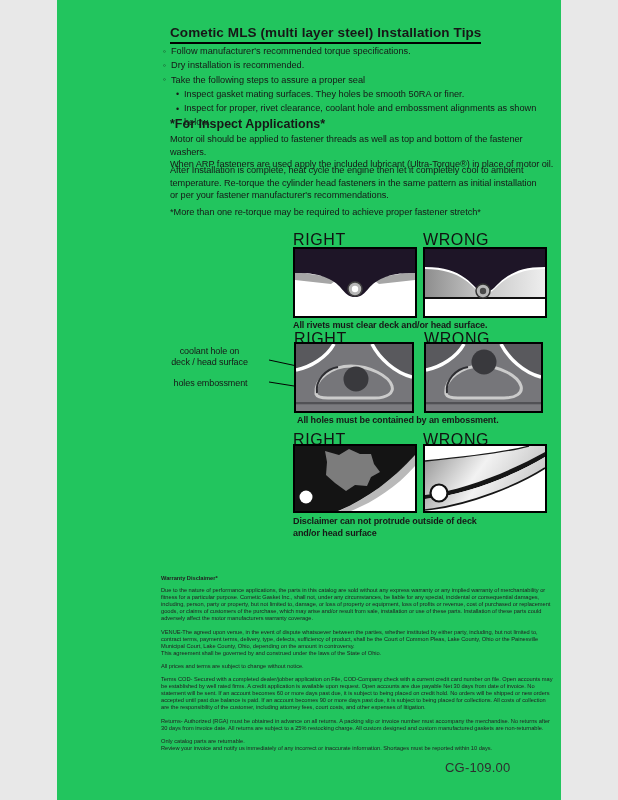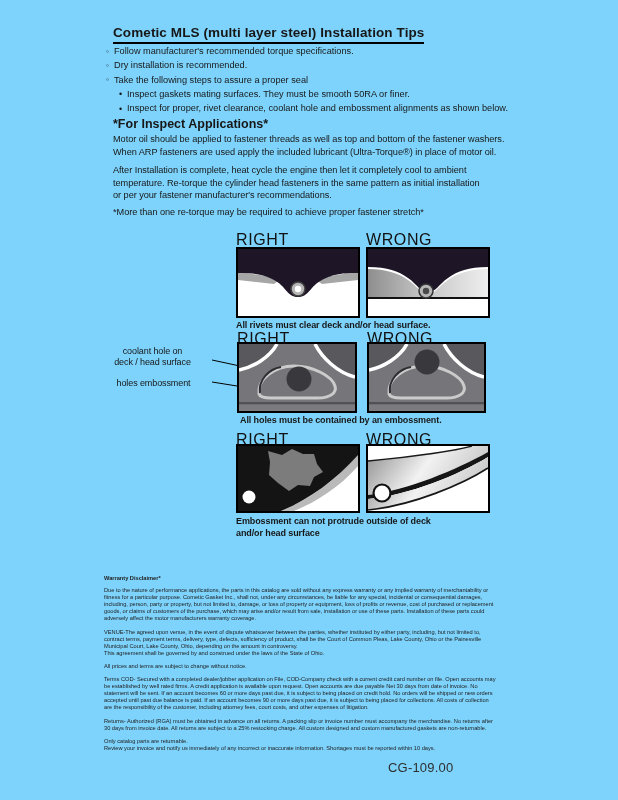--- a/index.html
+++ b/index.html
@@ -1,17 +1,17 @@
 <!DOCTYPE html>
 <html><head>
 <meta charset="utf-8">
 <style>
   html,body{margin:0;padding:0;background:#e8e8e8;}
   .page{
-    position:relative;width:618px;height:800px;background:#7dd3fc;overflow:hidden;
+    position:relative;width:504px;height:800px;background:#22c55e;overflow:hidden;
     font-family:"Liberation Sans","DejaVu Sans",sans-serif;color:#171717;
     margin:0 auto;
   }
   .abs{position:absolute;}
   .pre{white-space:pre-line;}
 
   .title{left:113px;top:25px;font-size:13.5px;font-weight:bold;letter-spacing:.1px;}
   .title span{border-bottom:2px solid #000;padding-bottom:2px;display:inline-block;}
 
   .bullets{left:106px;top:44px;font-size:9.2px;line-height:14.3px;}
@@ -51,21 +51,21 @@
     <div class="brow">
       <span class="bchar">◦</span>
       <span>Dry installation is recommended.</span>
     </div>
     <div class="brow">
       <span class="bchar">◦</span>
       <span>Take the following steps to assure a proper seal</span>
     </div>
     <div class="brow sub">
       <span class="bchar">•</span>
-      <span>Inspect gaskets mating surfaces.  They must be smooth 50RA or finer.</span>
+      <span>Inspect gasket mating surfaces.  They holes be smooth 50RA or finer.</span>
     </div>
     <div class="brow sub">
       <span class="bchar">•</span>
       <span>Inspect for proper, rivet clearance, coolant hole and embossment alignments as shown below.</span>
     </div>
   </div>
 
   <div class="abs h2" style="left:113px;top:117px;">*For Inspect Applications*</div>
   <div class="abs body pre" style="left:113px;top:133px;">Motor oil should be applied to fastener threads as well as top and bottom of the fastener washers.
 When ARP fasteners are used apply the included lubricant (Ultra-Torque®) in place of motor oil.</div>
@@ -178,21 +178,21 @@
       <rect x="0" y="0" width="120" height="65" fill="#ffffff"></rect>
       <path d="M0,15 C40,11 82,6 104,0 H120 V6 C88,24 40,44 0,49 Z" fill="url(#g3a)"></path>
       <path d="M0,15 C40,11 82,6 104,0" stroke="#1a1a1a" stroke-width="1.3" fill="none"></path>
       <path d="M0,49 C40,44 88,24 120,6 L120,11 C90,29 42,49 0,53 Z" fill="#161616"></path>
       <path d="M0,53 C42,49 90,29 120,11 V22 C92,40 45,58 8,63 L0,64 Z" fill="url(#g3a)"></path>
       <path d="M0,64 L8,63 C45,58 92,40 120,22" stroke="#161616" stroke-width="1.6" fill="none"></path>
       <circle cx="14" cy="47" r="8.5" fill="#ffffff" stroke="#111111" stroke-width="2.2"></circle>
     </svg>
   </div>
 
-  <div class="abs caption pre" style="left:236px;top:515px;">Embossment can not protrude outside of deck
+  <div class="abs caption pre" style="left:236px;top:515px;">Disclaimer can not protrude outside of deck
 and/or head surface</div>
 
   <div class="abs legal">
     <div class="lg-h">Warranty Disclaimer*</div>
     <p class="pre">Due to the nature of performance applications, the parts in this catalog are sold without any express warranty or any implied warranty of merchantability or
 fitness for a particular purpose.  Cometic Gasket Inc., shall not, under any circumstances, be liable for any special, incidental or consequential damages,
 including, person, party or property, but not limited to, damage, or loss of property or equipment, loss of profits or revenue, cost of purchased or replacement
 goods, or claims of customers of the purchase, which may arise and/or result from sale, installation or use of these parts.  Installation of these parts could
 adversely affect the motor manufacturers warranty coverage.</p>
     <p class="pre">VENUE-The agreed upon venue, in the event of dispute whatsoever between the parties, whether instituted by either party, including, but not limited to,

